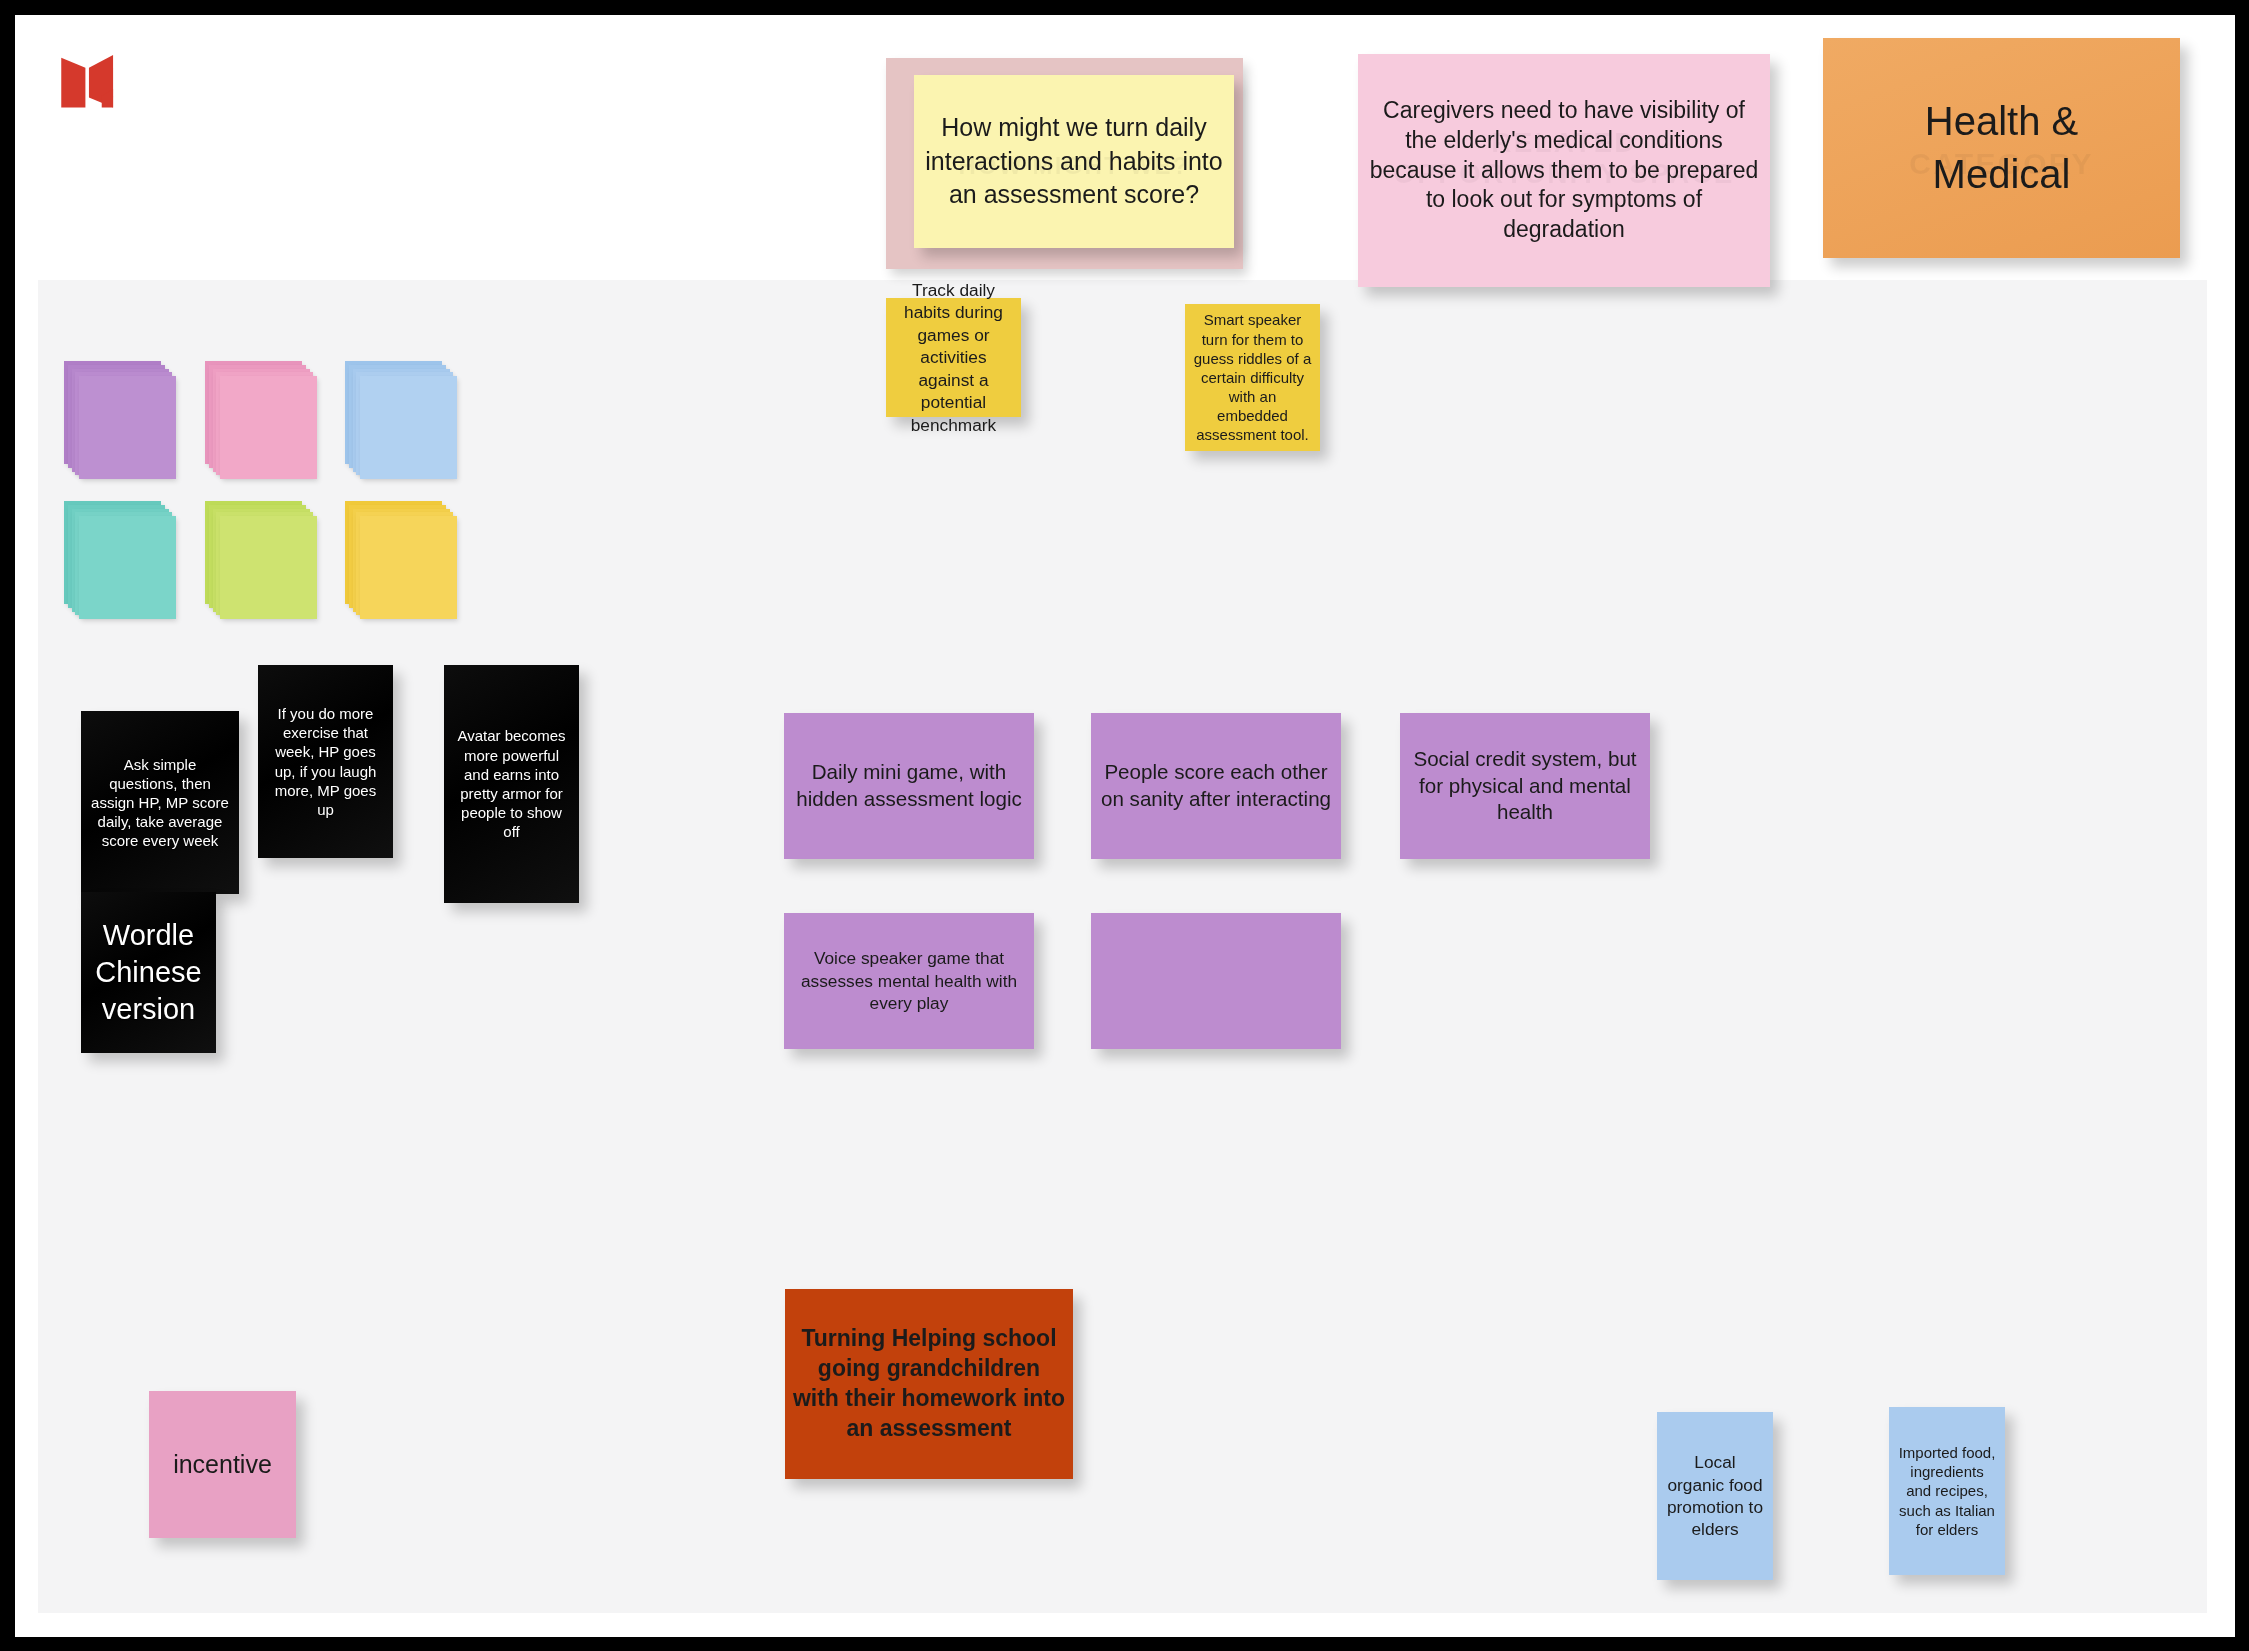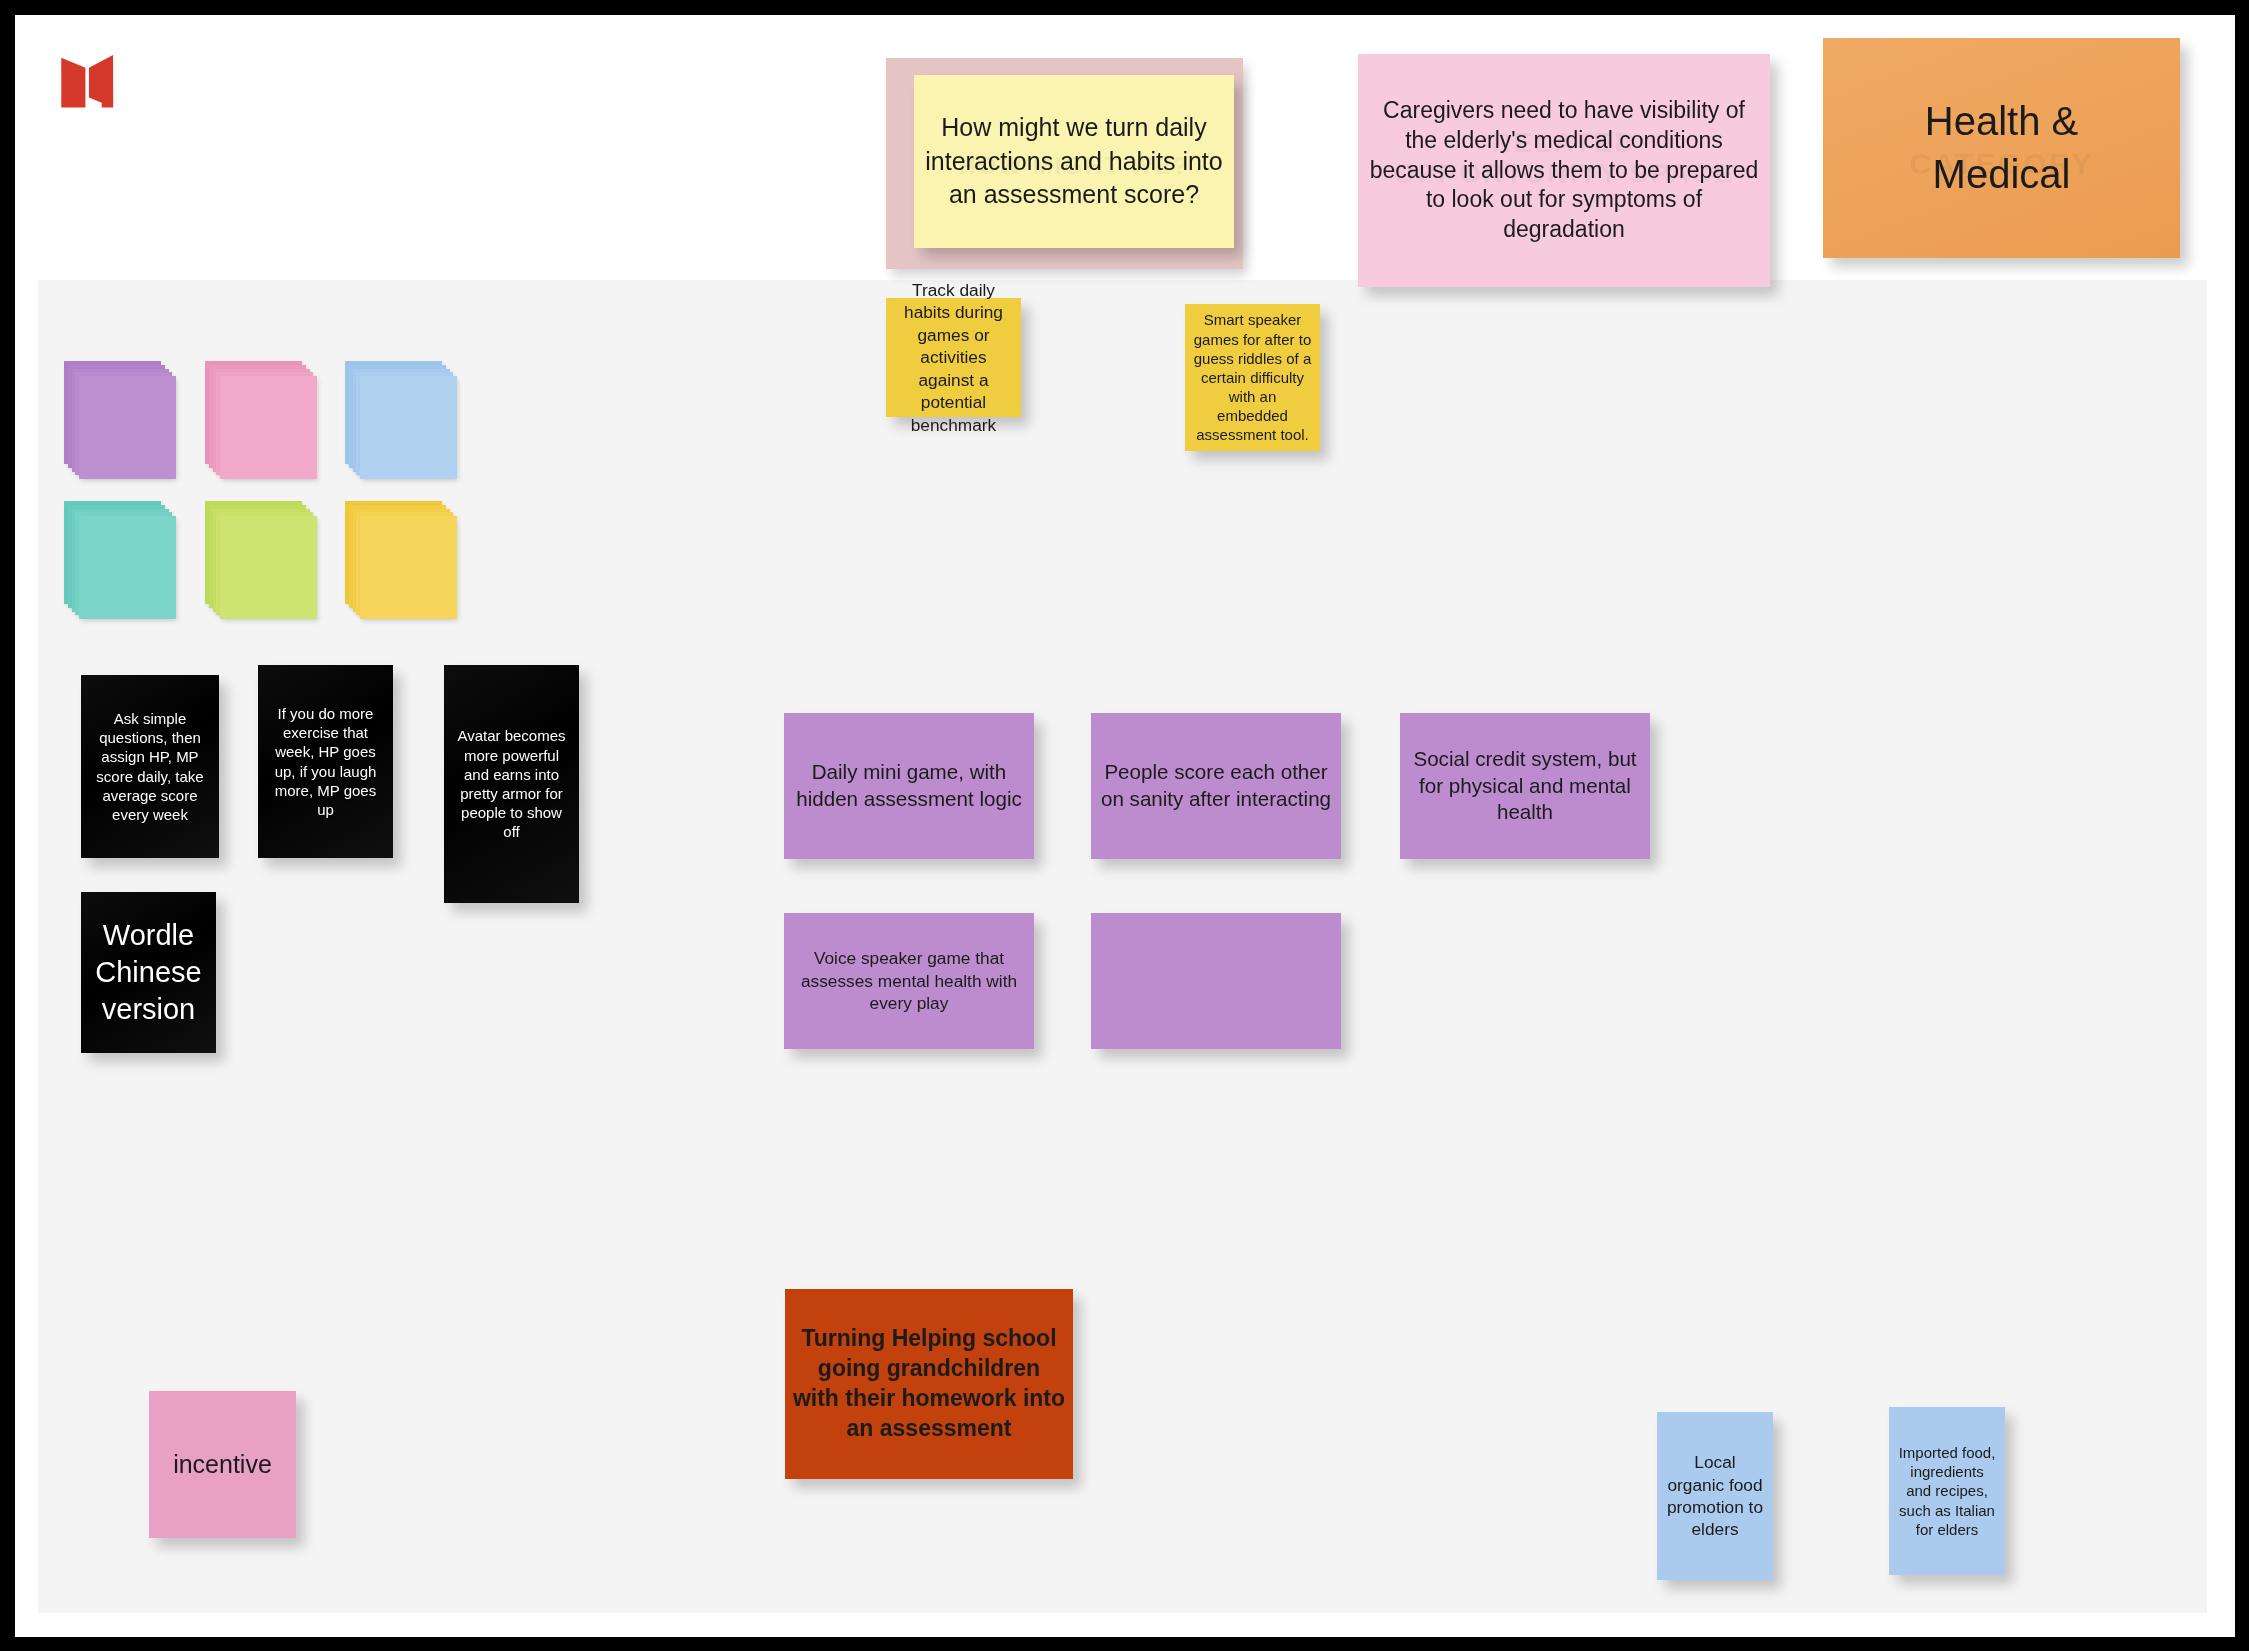--- a/index.html
+++ b/index.html
@@ -74,21 +74,21 @@
     <div class="wm" style="top:106px;font-size:30px;color:rgba(0,0,0,.045);">CATEGORY</div>
     <div class="txt" style="position:relative;z-index:2;">Health &amp;
 Medical</div>
   </div>
 
   <div class="note f-sm" style="left:871px;top:283px;width:135px;height:119px;background:#efcd3f;position:absolute;">
     <div class="txt">Track daily habits during games or activities against a potential benchmark</div>
   </div>
 
   <div class="note f-xs" style="left:1170px;top:289px;width:135px;height:147px;background:#efcd3f;position:absolute;">
-    <div class="txt">Smart speaker games for after to guess riddles of a certain difficulty with an embedded assessment tool.</div>
+    <div class="txt">Smart speaker turn for them to guess riddles of a certain difficulty with an embedded assessment tool.</div>
   </div>
 
   <div class="stack" style="left:49px;top:346px;">
     <span style="left:0px;  top:0px;  background:#b07ec7;"></span>
     <span style="left:3.8px;  top:3.8px;  background:#b383ca;"></span>
     <span style="left:7.6px; top:7.6px; background:#b687cc;"></span>
     <span style="left:11.4px; top:11.4px; background:#ba8bcf;"></span>
     <span style="left:15px; top:15px; background:#bd90d1;"></span>
   </div>
   <div class="stack" style="left:190px;top:346px;">
@@ -120,21 +120,21 @@
     <span style="left:15px; top:15px; background:#cee370;"></span>
   </div>
   <div class="stack" style="left:330px;top:486px;">
     <span style="left:0px;  top:0px;  background:#f0c93a;"></span>
     <span style="left:3.8px;  top:3.8px;  background:#f2cc42;"></span>
     <span style="left:7.6px; top:7.6px; background:#f3cf4a;"></span>
     <span style="left:11.4px; top:11.4px; background:#f5d252;"></span>
     <span style="left:15px; top:15px; background:#f6d55a;"></span>
   </div>
 
-  <div class="note black f-xs" style="left:66px;top:660px;width:138px;height:183px;position:absolute;align-items:center;">
+  <div class="note black f-xs" style="left:66px;top:696px;width:158px;height:183px;position:absolute;align-items:center;">
     <div class="txt">Ask simple questions, then assign HP, MP score daily, take average score every week</div>
   </div>
   <div class="note black f-xs" style="left:243px;top:650px;width:135px;height:193px;position:absolute;">
     <div class="txt">If you do more exercise that week, HP goes up, if you laugh more, MP goes up</div>
   </div>
   <div class="note black f-xs" style="left:420px;top:650px;width:135px;height:238px;position:absolute;margin-left:9px;">
     <div class="txt">Avatar becomes more powerful and earns into pretty armor for people to show off</div>
   </div>
 
   <div class="note black f-wordle" style="left:66px;top:877px;width:135px;height:161px;position:absolute;text-align:center;">

